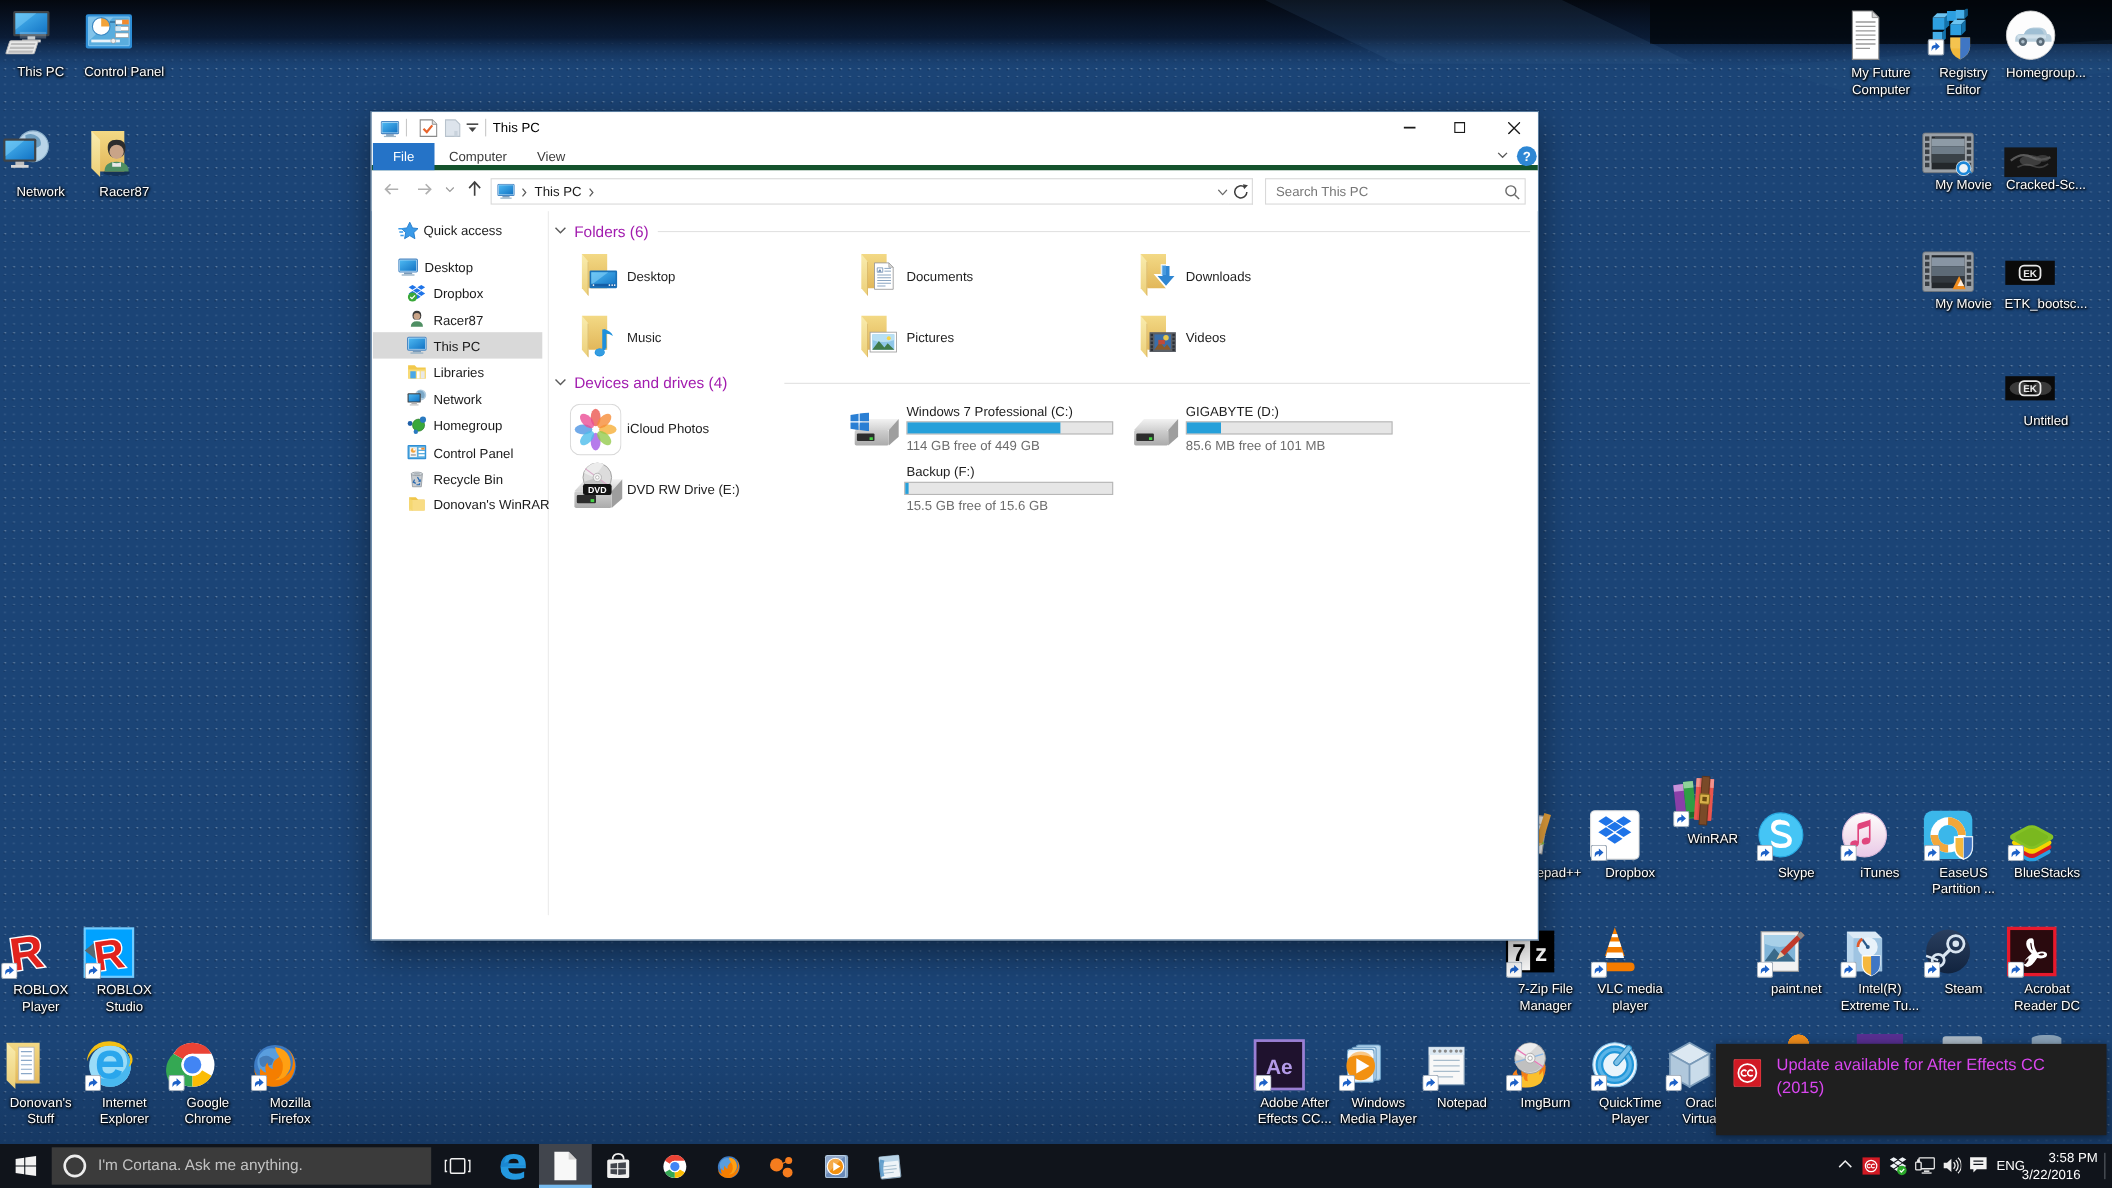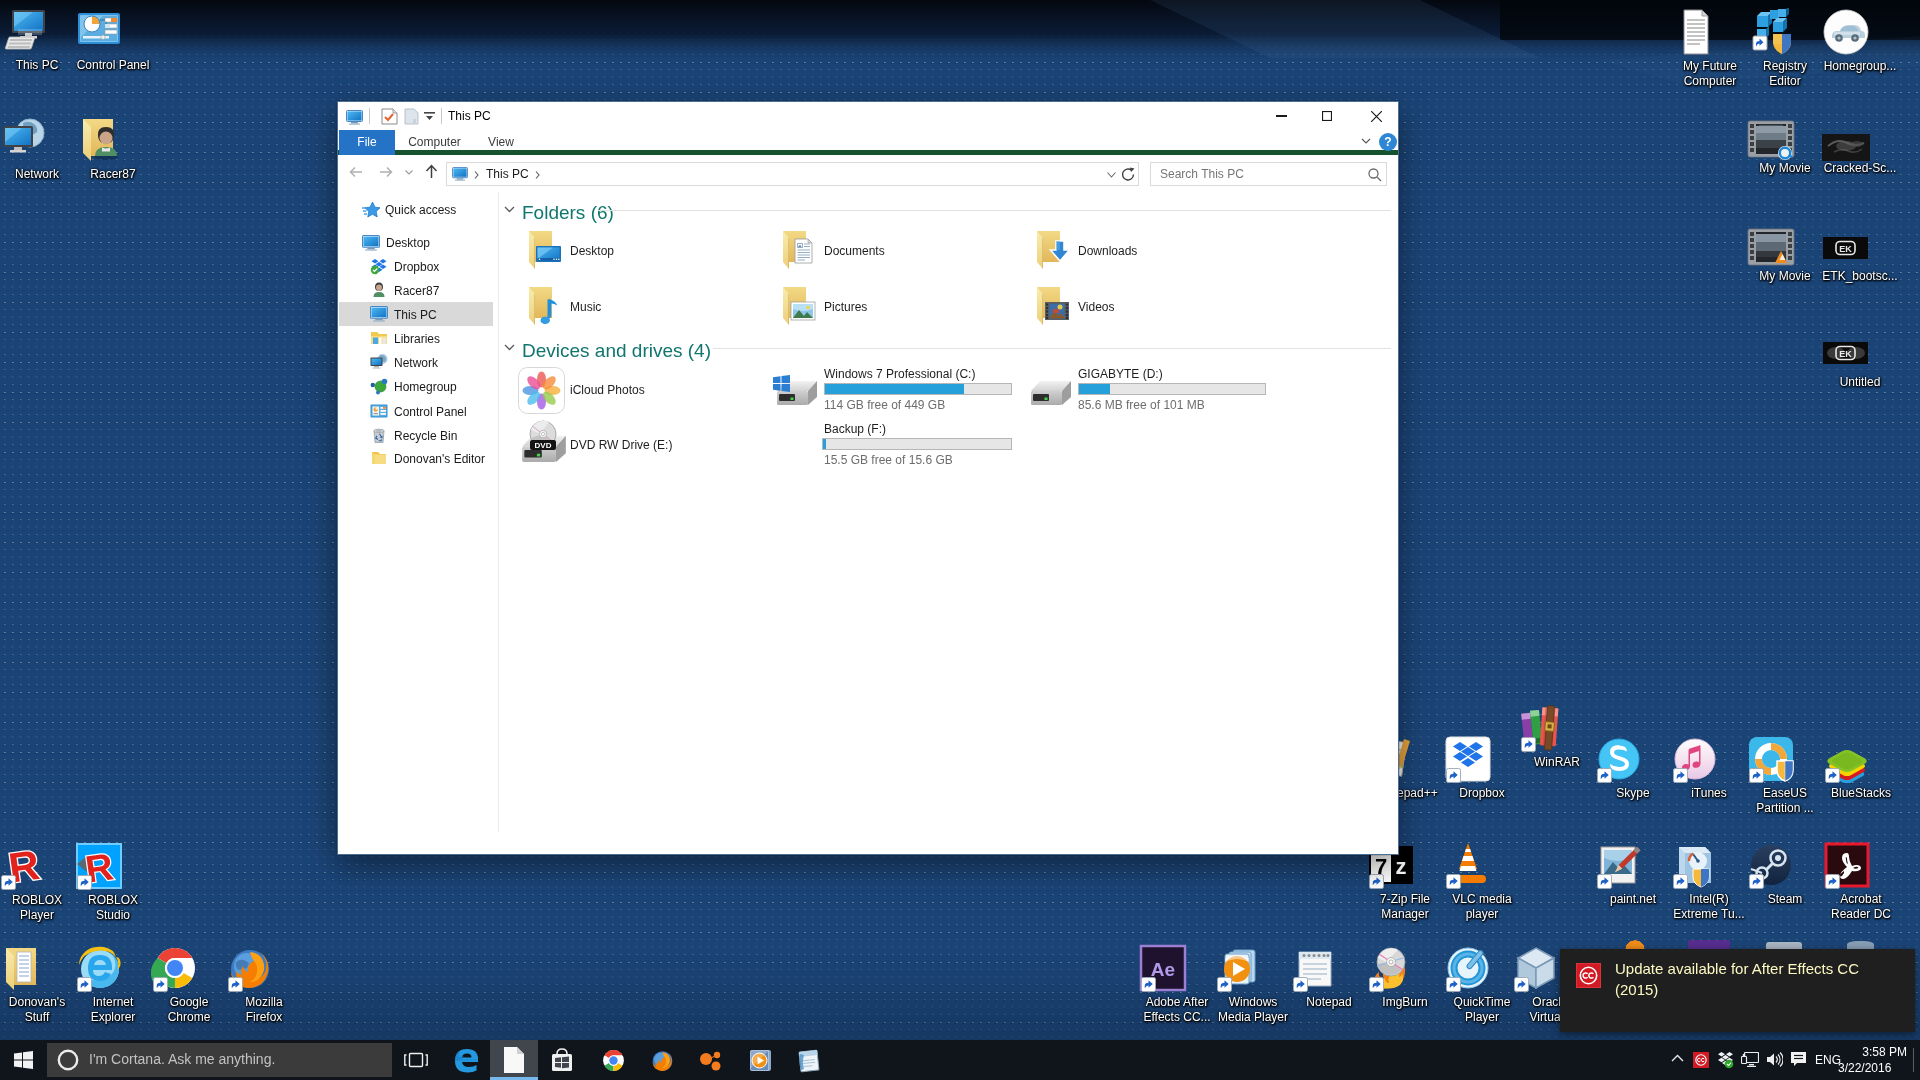--- a/index.html
+++ b/index.html
@@ -14,21 +14,21 @@
 .titlebar{position:absolute;left:0;top:0;width:100%;height:28px;background:#fff;}
 .tabs{position:absolute;left:0;top:28px;width:100%;height:25px;background:#fff;border-bottom:5px solid #14532d;font-size:12px;}
 .filetab{position:absolute;left:1px;top:0;width:56px;height:25px;background:#2573c7;color:#fff;text-align:center;line-height:25px;}
 .tabtxt{position:absolute;top:0;height:25px;line-height:25px;color:#3b3b3b;}
 .addr{position:absolute;left:0;top:53px;width:100%;height:37px;background:#fff;}
 .abox{position:absolute;background:#fff;border:1px solid #d9d9d9;}
 .navpane{position:absolute;left:0;top:90px;width:160px;height:640px;font-size:12px;color:#1a1a1a;}
 .nitem{position:absolute;height:24px;line-height:24px;white-space:nowrap;}
 .nicon{position:absolute;width:18px;height:18px;top:3px;}
 .main{position:absolute;left:160px;top:90px;width:900px;height:640px;font-size:12px;color:#1e1e1e;}
-.ghdr{position:absolute;font-size:19px;color:#0f766e;white-space:nowrap;text-align:center;}
+.ghdr{position:absolute;font-size:14px;color:#a21caf;white-space:nowrap;text-align:center;}
 .grule{position:absolute;height:1px;background:#e2e2e2;}
 .tlabel{position:absolute;white-space:nowrap;color:#1e1e1e;}
 .dsub{position:absolute;white-space:nowrap;color:#6d6d6d;}
 .dbar{position:absolute;height:12px;border:1px solid #b6b6b6;background:#e6e6e6;}
 .dfill{position:absolute;left:0;top:0;height:10px;background:#26a0da;}
 .statusbar{position:absolute;left:0;bottom:0;width:100%;height:24px;background:#fff;border-top:1px solid #f0f0f0;font-size:12px;color:#3f3f3f;}
 .toast{position:absolute;left:1560px;top:949px;width:355px;height:83px;background:#1f1f1f;z-index:40;color:#fff;box-shadow:0 2px 8px rgba(0,0,0,.5);}
 .taskbar{position:absolute;left:0;top:1040px;width:1920px;height:40px;background:#10141b;z-index:50;}
 .tray-txt{position:absolute;color:#fff;font-size:12px;}
 svg{display:block}
@@ -984,21 +984,21 @@
         </g>
         <rect x="13" y="5" width="3" height="1.8" fill="#f28a2e"></rect>
       </svg>
   <div class="nitem" style="left:56px;top:232px">Recycle Bin</div>
   <svg class="nicon" style="left:32px;top:234px" width="18" height="18" viewBox="0 0 18 18">
         <path d="M4,5 l10,0 -1,11.5 -8,0z" fill="#c8ccd0" stroke="#8a9298" stroke-width="0.7"></path>
         <ellipse cx="9" cy="4.8" rx="5.2" ry="1.6" fill="#dde1e5" stroke="#8a9298" stroke-width="0.7"></ellipse>
         <ellipse cx="9" cy="4.8" rx="3.2" ry="0.9" fill="#aab2b8"></ellipse>
         <path d="M9,8 l1.8,3 -1,0.6 2.6,0.8 0.2,-2.8 -1,0.6 -1.6,-2.8z m-2.6,1.6 l-1.4,3 2.8,1.4 0.4,-1.2 -1.6,-0.8 0.8,-1.8z m2.2,5.6 l3,0 0.6,-1.4 -1.2,-0.6 -0.4,1 -2,0z" fill="#2a6ab0"></path>
       </svg>
-  <div class="nitem" style="left:56px;top:255px">Donovan's Editor</div>
+  <div class="nitem" style="left:56px;top:255px">Donovan's WinRAR</div>
   <svg class="nicon" style="left:32px;top:257px" width="18" height="18" viewBox="0 0 18 18">
         <path d="M2,3 h6 l2,2 h6 v10 h-14z" fill="#f0c64a"></path>
         <path d="M2,5.5 h14 v9.5 h-14z" fill="#f8dc84"></path>
         <path d="M2,3 l3,3 0,9.5 -3,-2.5z" fill="#f4d468" opacity="0.7"></path>
       </svg>
  </div>
  <div class="main">
   <svg class="abs" style="left:6px;top:14px" width="11" height="7" viewBox="0 0 11 7">
         <path d="M1,1 L5.5,5.5 L10,1" stroke="#5a5a5a" stroke-width="1.3" fill="none"></path>
       </svg>
@@ -1159,21 +1159,21 @@
  </div>
 </div>
 <div class="toast">
  <svg class="abs" style="left:16px;top:14px" width="25" height="25" viewBox="0 0 25 25">
       <rect width="25" height="25" rx="2" fill="#d11a24"></rect>
       <rect width="25" height="25" rx="2" fill="none" stroke="#e84a50" stroke-width="1"></rect>
       <circle cx="12.5" cy="12.5" r="8.2" fill="none" stroke="#fff" stroke-width="1.6"></circle>
       <path d="M11.6,10.8 a2.6,2.6 0 1 0 0,3.4" fill="none" stroke="#fff" stroke-width="1.5"></path>
       <path d="M17.4,10.8 a2.6,2.6 0 1 0 0,3.4" fill="none" stroke="#fff" stroke-width="1.5"></path>
     </svg>
- <div class="abs" style="left:55px;top:9px;width:290px;font-size:15px;line-height:21px;color:#fef9c3">Update available for After Effects CC (2015)</div>
+ <div class="abs" style="left:55px;top:9px;width:290px;font-size:15px;line-height:21px;color:#d946ef">Update available for After Effects CC (2015)</div>
 </div>
 <div class="taskbar">
  <svg class="abs" style="left:14px;top:11px" width="19" height="18" viewBox="0 0 19 18">
       <g fill="#f2f2f2">
         <polygon points="0,2.6 8,1.4 8,8.5 0,8.5"></polygon>
         <polygon points="9,1.2 19,0 19,8.5 9,8.5"></polygon>
         <polygon points="0,9.5 8,9.5 8,16.6 0,15.4"></polygon>
         <polygon points="9,9.5 19,9.5 19,18 9,16.8"></polygon>
       </g>
     </svg>

